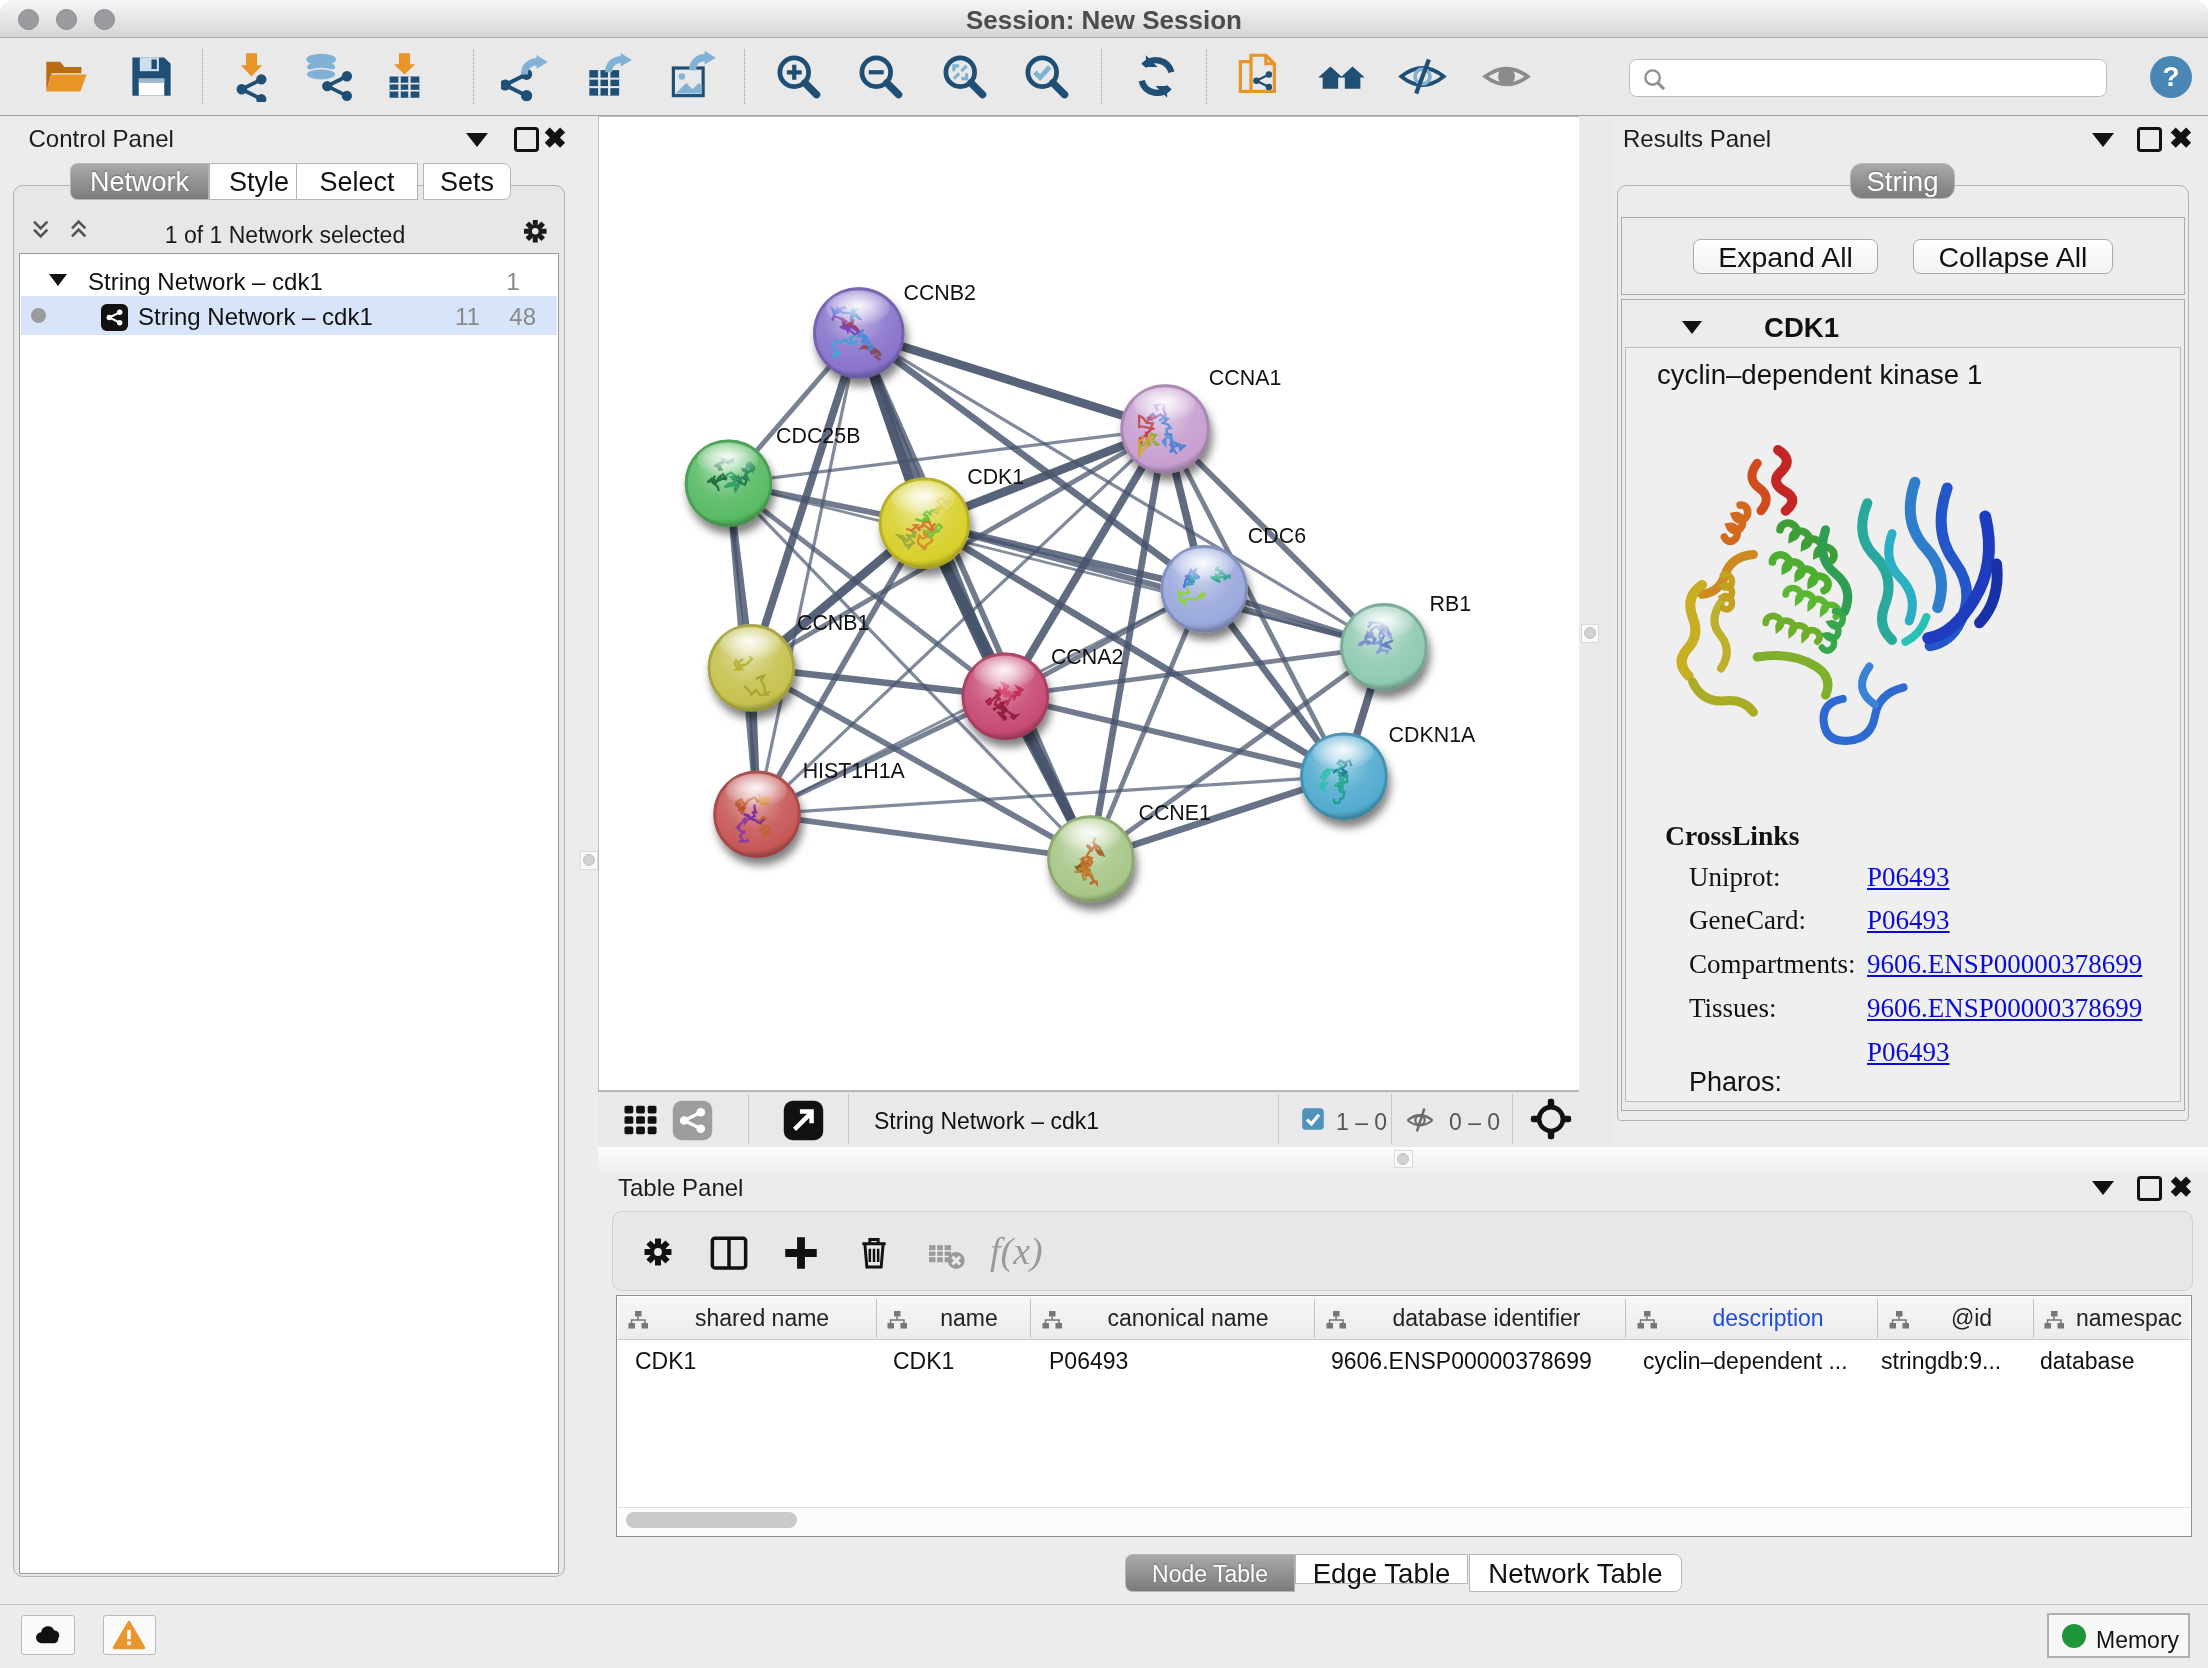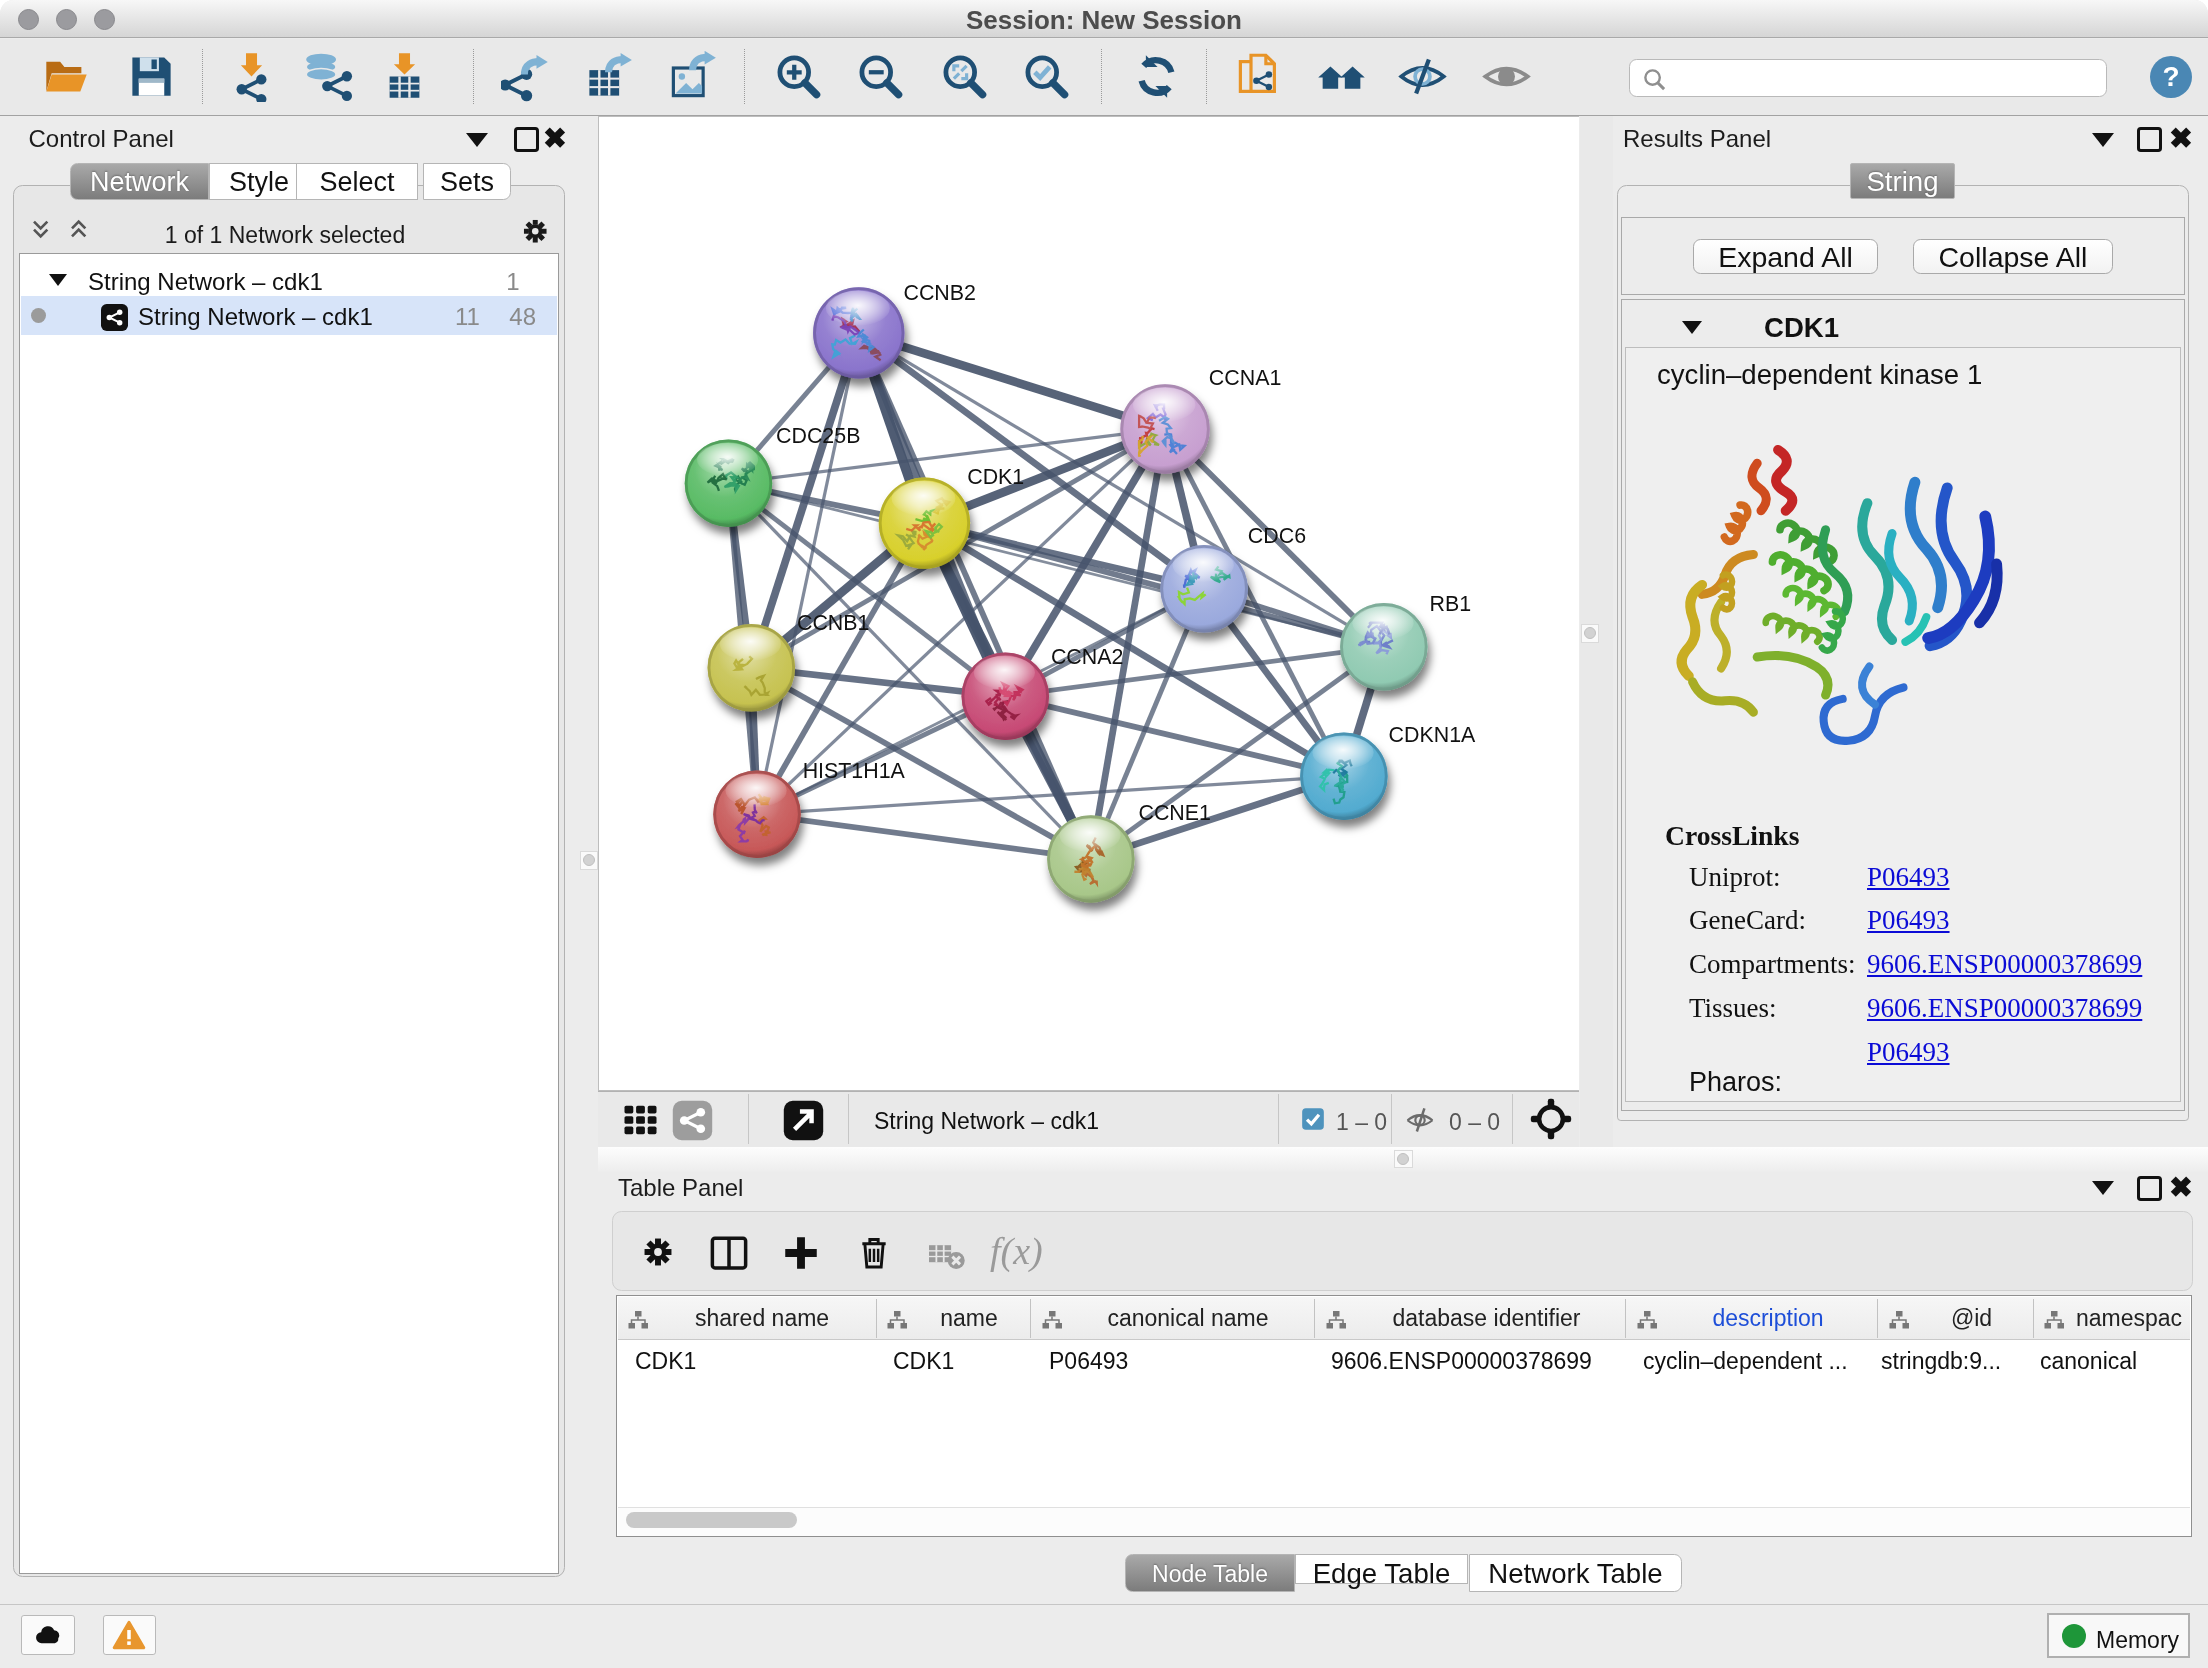--- a/index.html
+++ b/index.html
@@ -497,21 +497,21 @@
       <rect x="36" y="20.5" width="10" height="7" rx="2.5" fill="#111"></rect>
     </svg>
 <div class="abs" style="left:1580px;top:116px;width:33px;height:1031px;background:#e9e9e9"></div>
 <div class="abs" style="left:1581px;top:624px;width:18px;height:19px;background:#fafafa;border:1px solid #dadada"></div>
 <div class="abs" style="left:1584px;top:627px;width:12.4px;height:12.4px;border-radius:50%;background:#d2d2d2;border:1px solid #c0c0c0"></div>
 <div class="abs panel-title" style="left:1623px;top:125px">Results Panel</div>
 <div class="abs tri" style="left:2092px;top:133px"></div>
 <div class="abs sq" style="left:2137px;top:127px"></div>
 <div class="abs xx" style="left:2169px;top:126px">✖</div>
 <div class="abs" style="left:1617px;top:185px;width:572px;height:936px;background:#ececec;border:1.4px solid #b2b2b2;border-radius:9.5px 9.5px 3.8px 3.8px"></div>
-<div class="tab tabsel" style="left:1850px;top:163px;width:105px;height:36px;line-height:36px;border-radius:2px;font-size:27.6px">String</div>
+<div class="tab tabsel" style="left:1850px;top:163px;width:105px;height:36px;line-height:36px;border-radius:12px;font-size:27.6px">String</div>
 <div class="abs" style="left:1621px;top:217px;width:564px;height:78px;border:1.4px solid #a9a9a9"></div>
 <div class="btn" style="left:1693px;top:239px;width:185px;height:35px;line-height:34px">Expand All</div>
 <div class="btn" style="left:1913px;top:239px;width:200px;height:35px;line-height:34px">Collapse All</div>
 <div class="abs" style="left:1621px;top:299px;width:564px;height:812px;border:1.4px solid #a9a9a9"></div>
 <div class="abs tri" style="left:1682px;top:321px;border-left-width:10.5px;border-right-width:10.5px;border-top-width:13.3px"></div>
 <div class="abs" style="left:1764px;top:312px;font-size:27.6px;font-weight:bold;color:#111">CDK1</div>
 <div class="abs" style="left:1625px;top:347px;width:556px;height:755px;background:#efefef;border:1px solid #bdbdbd"></div>
 <div class="abs" style="left:1657px;top:359px;font-size:27.6px;color:#111">cyclin–dependent kinase 1</div>
 <svg class="abs" style="left:1666px;top:442px" width="361" height="319" viewBox="0 0 380 335">
       <path d="M118 8 q16 10 4 22 q-14 12 4 22 q14 8 0 20" fill="none" stroke="#c42626" stroke-width="10.5" stroke-linecap="round"></path>
@@ -662,21 +662,21 @@
       <rect x="30" y="30" width="13" height="11" fill="#777"></rect>
       <path d="M23 17 v7 M10 30 v-6 h27 v6" stroke="#777" stroke-width="3" fill="none"></path>
     </svg>
 <div class="abs" style="left:2069px;top:1305px;width:120px;text-align:center;font-size:23px;color:#222">namespac</div>
 <div class="abs" style="left:635px;top:1348px;font-size:23px;color:#111">CDK1</div>
 <div class="abs" style="left:893px;top:1348px;font-size:23px;color:#111">CDK1</div>
 <div class="abs" style="left:1049px;top:1348px;font-size:23px;color:#111">P06493</div>
 <div class="abs" style="left:1331px;top:1348px;font-size:23px;color:#111">9606.ENSP00000378699</div>
 <div class="abs" style="left:1643px;top:1348px;font-size:23px;color:#111">cyclin–dependent ...</div>
 <div class="abs" style="left:1881px;top:1348px;font-size:23px;color:#111">stringdb:9...</div>
-<div class="abs" style="left:2040px;top:1348px;font-size:23px;color:#111">canonical</div>
+<div class="abs" style="left:2040px;top:1348px;font-size:23px;color:#111">database</div>
 <div class="abs" style="left:618px;top:1507px;width:1572px;height:28.5px;background:#fcfcfc;border-top:1px solid #e0e0e0"></div>
 <div class="abs" style="left:626px;top:1512px;width:171px;height:16px;background:#c9c9c9;border-radius:8.6px"></div>
 <div class="tab tabsel" style="left:1125px;top:1554px;width:170px;height:38px;line-height:38px;border-radius:7.6px 0 0 7.6px;font-size:23px">Node Table</div>
 <div class="tab" style="left:1295px;top:1554px;width:173px;height:30px;line-height:38px;font-size:27.6px">Edge Table</div>
 <div class="tab" style="left:1469px;top:1554px;width:213px;height:38px;line-height:38px;border-radius:0 7.6px 7.6px 0;font-size:27.6px">Network Table</div>
 <div class="abs" style="left:0;top:1604px;width:2208px;height:65px;background:#ececec;border-top:1.9px solid #c6c6c6"></div>
 <div class="abs" style="left:21px;top:1615px;width:54px;height:40px;background:#fafafa;border:1.4px solid #b9b9b9;border-radius:2.9px"></div>
 <svg class="abs" style="left:28.5px;top:1620px" width="38" height="30" viewBox="0 0 44 44">
       <path d="M13 34 a8 8 0 0 1 -1-16 a10 10 0 0 1 19-3 a7.5 7.5 0 0 1 6 12 a6 6 0 0 1 -5 7 z" fill="#111"></path>
     </svg>

